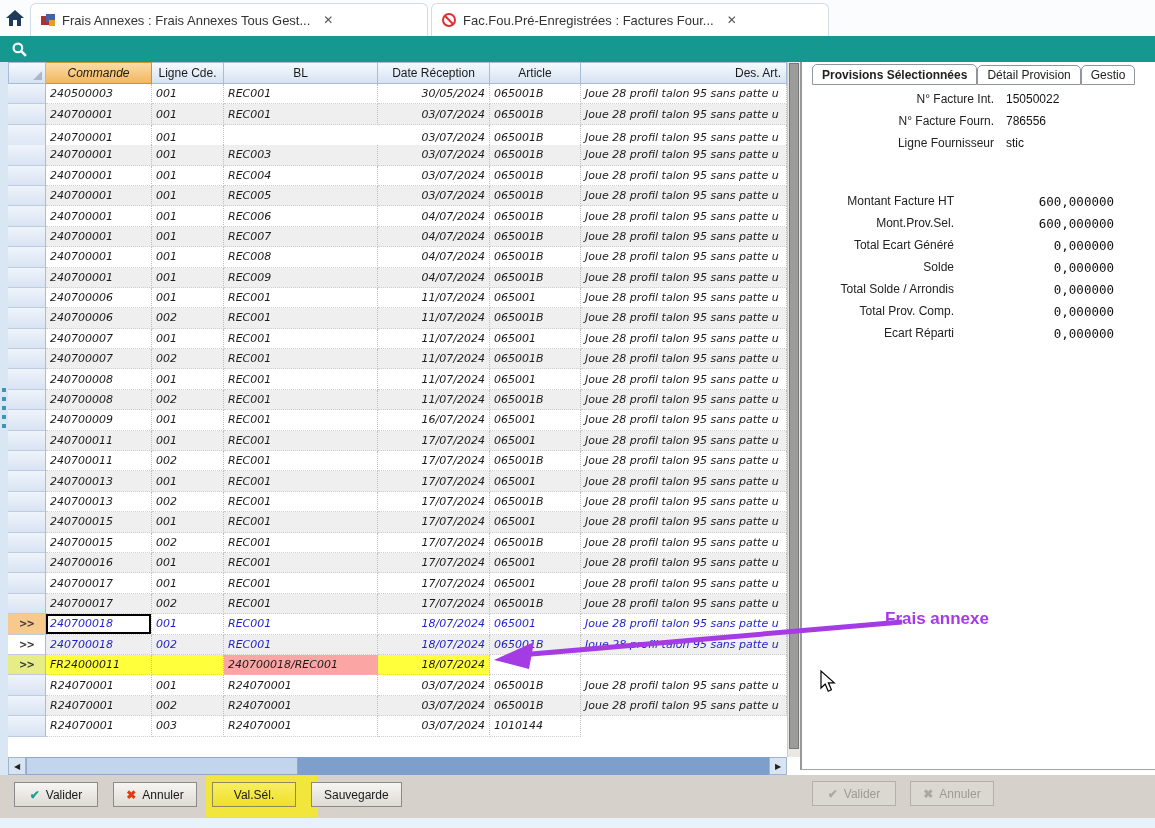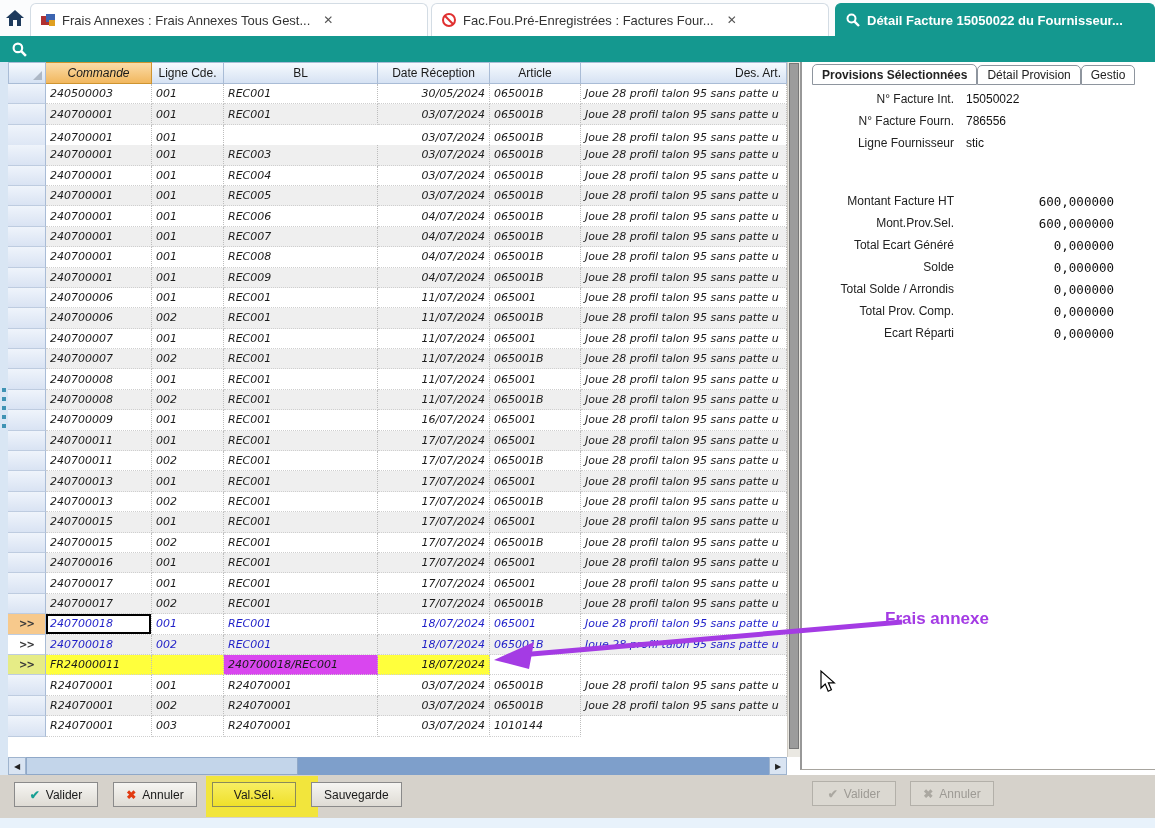--- a/index.html
+++ b/index.html
@@ -68,21 +68,21 @@
   .btn.valsel { position:relative; background:linear-gradient(#F8EE62,#EFE02A); border-color:#8A8A5A; }
 
   
   .panel { position:absolute; left:800px; top:62px; width:355px; height:708px; background:#fff;
            border-left:2px solid #989898; border-bottom:1px solid #A7A49E; }
   .ptabs { position:absolute; left:10px; top:2px; display:flex; align-items:flex-end; height:21px; }
   .ptab { height:20px; padding:0 9px; display:flex; align-items:center; font-size:12px; color:#222;
           border:1px solid #8E959E; border-radius:5px 5px 0 0; background:#fff; white-space:nowrap; }
   .ptab.active { font-weight:bold; height:21px; z-index:2; }
   .fields { position:absolute; left:0; top:26px; width:353px; }
-  .frow { display:flex; height:22px; align-items:center; }
+  .frow { display:flex; height:22px; align-items:center;padding-left:40px; }
   .flabel { width:152px; text-align:right; font-size:12px; color:#222; }
   .fvalue { margin-left:12px; font-size:12px; color:#111; }
   .amounts { position:absolute; left:0; top:128px; width:388px; }
   .arow { display:flex; height:22px; align-items:center; }
   .avalue { margin-left:12px; width:148px; text-align:right;
             font-family:"DejaVu Sans Mono", monospace; font-size:12.5px; color:#111; }
   .pbuttons { position:absolute; left:812px; top:781px; display:flex; gap:14px; }
   .btn.disabled { background:#DBD8D1; border-color:#B3B0A9; color:#9D9A94; }
   .btn.disabled .ck, .btn.disabled .xx { color:#ABA8A1; }
 
@@ -110,27 +110,20 @@
     <span class="close">✕</span>
   </div>
   <div class="tab" style="width:398px; margin-left:3px">
     <svg width="14" height="14" viewBox="0 0 14 14">
       <circle cx="7" cy="7" r="6" fill="none" stroke="#E03030" stroke-width="2"></circle>
       <line x1="2.8" y1="2.8" x2="11.2" y2="11.2" stroke="#E03030" stroke-width="2"></line>
     </svg>
     <span>Fac.Fou.Pré-Enregistrées : Factures Four...</span>
     <span class="close">✕</span>
   </div>
-  <div class="tab active" style="margin-left:6px">
-    <svg width="14" height="14" viewBox="0 0 14 14">
-      <circle cx="5.5" cy="5.5" r="4" fill="none" stroke="#fff" stroke-width="2"></circle>
-      <line x1="8.6" y1="8.6" x2="13" y2="13" stroke="#fff" stroke-width="2.4"></line>
-    </svg>
-    <span>Détail Facture 15050022 du Fournisseur...</span>
-  </div>
 </div>
 
 <div class="titlebar">
   <svg width="15" height="15" viewBox="0 0 14 14">
     <circle cx="5.5" cy="5.5" r="4" fill="none" stroke="#fff" stroke-width="2"></circle>
     <line x1="8.6" y1="8.6" x2="13" y2="13" stroke="#fff" stroke-width="2.4"></line>
   </svg>
 </div>
 
 <div class="leftstrip">
@@ -405,21 +398,21 @@
         <div class="cell" style="background: rgb(239, 239, 239);">002</div>
         <div class="cell" style="background: rgb(239, 239, 239);">REC001</div>
         <div class="cell dtc" style="background: rgb(239, 239, 239);">18/07/2024</div>
         <div class="cell" style="background: rgb(239, 239, 239);">065001B</div>
         <div class="cell" style="background: rgb(239, 239, 239);">Joue 28 profil talon 95 sans patte u</div>
       </div>
       <div class="row">
         <div class="gcell g-y">&gt;&gt;</div>
         <div class="cell" style="background: rgb(255, 255, 60);">FR24000011</div>
         <div class="cell" style="background: rgb(255, 255, 60);"></div>
-        <div class="cell" style="background: #d946ef;">240700018/REC001</div>
+        <div class="cell" style="background: #fca5a5;">240700018/REC001</div>
         <div class="cell dtc" style="background: rgb(255, 255, 60);">18/07/2024</div>
         <div class="cell" style="background: rgb(255, 255, 255);"></div>
         <div class="cell" style="background: rgb(255, 255, 255);"></div>
       </div>
       <div class="row">
         <div class="gcell"></div>
         <div class="cell" style="background: rgb(255, 255, 255);">R24070001</div>
         <div class="cell" style="background: rgb(255, 255, 255);">001</div>
         <div class="cell" style="background: rgb(255, 255, 255);">R24070001</div>
         <div class="cell dtc" style="background: rgb(255, 255, 255);">03/07/2024</div>

